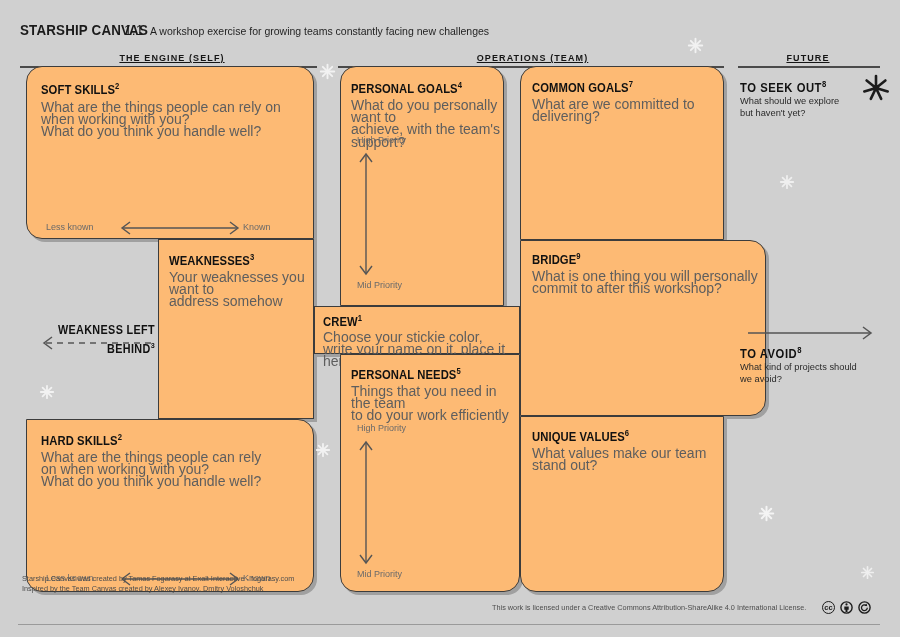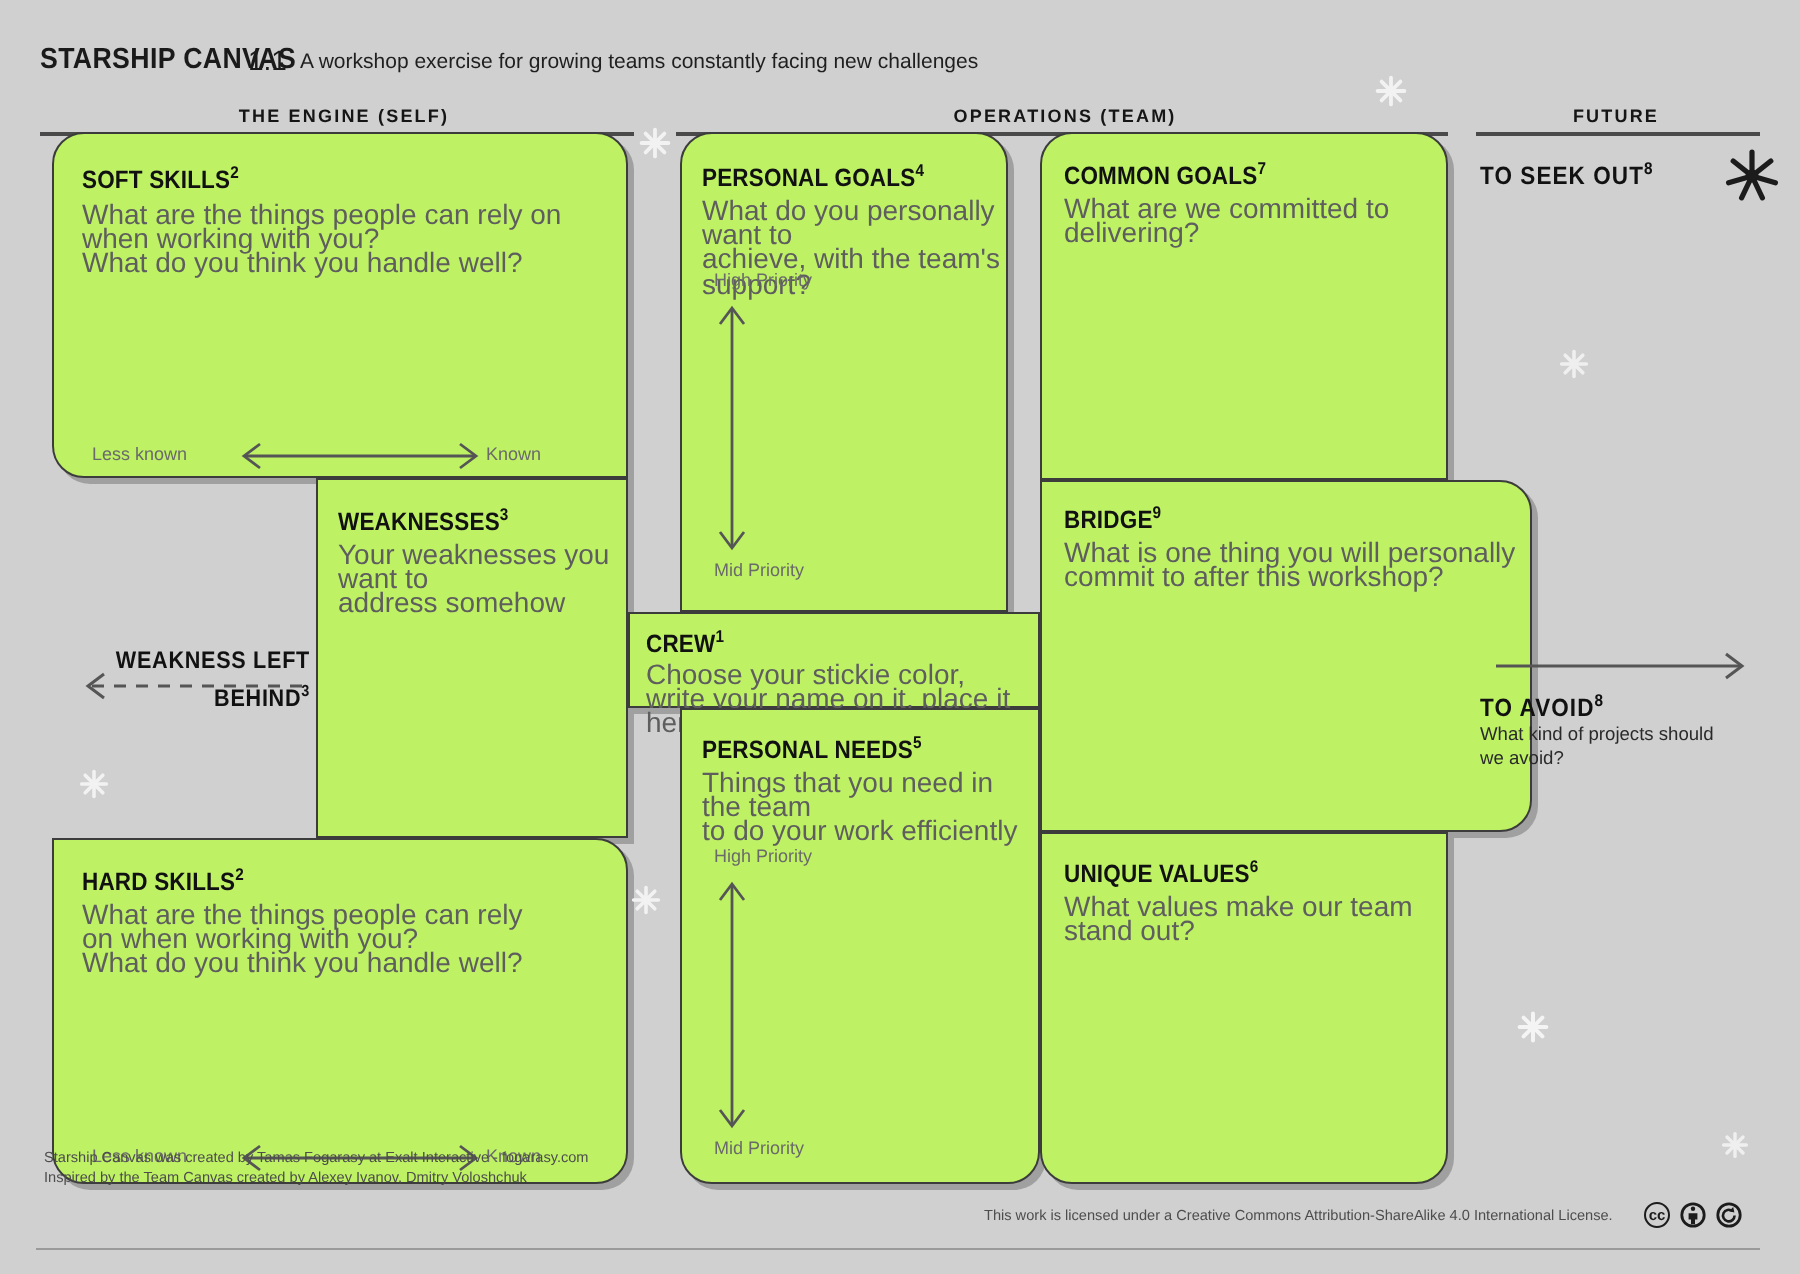--- a/index.html
+++ b/index.html
@@ -46,31 +46,32 @@
   }
 
   
   .col-head {
     font-size: 9px;
     font-weight: bold;
     letter-spacing: 1.1px;
     color: #151515;
     text-align: center;
     white-space: nowrap;
+    text-decoration: underline;
   }
   .rule {
     position: absolute;
     height: 2px;
     background: #4a4a4a;
   }
 
   
   .card {
     position: absolute;
-    background: #bef264;
+    background: #fdba74;
     border: 1.3px solid #3c3c3c;
     box-sizing: border-box;
   }
   .card.shadow {
     box-shadow: 3px 3px 0 0 rgba(120,120,120,0.55);
   }
   .card.r-tl { border-top-left-radius: 16px; }
   .card.r-tr { border-top-right-radius: 16px; }
   .card.r-bl { border-bottom-left-radius: 16px; }
   .card.r-br { border-bottom-right-radius: 16px; }
@@ -296,20 +297,22 @@
   <div class="card shadow r-bl r-br" style="left:520px; top:416px; width:204px; height:176px;padding-left:44px;">
     <div class="card-title" style="left:11px; top:11px;">
       <span>UNIQUE VALUES</span><sup>6</sup>
     </div>
     <div class="card-desc" style="left:11px; top:30px;">What values make our team stand out?</div>
   </div>
 
   <div class="side-title" style="left:740px; top:79px;">
     <span>TO  SEEK OUT</span><sup>8</sup>
   </div>
+  <div class="side-desc" style="left:740px; top:95px;">What should we explore
+but haven't yet?</div>
 
   <svg class="abs" style="left:862px; top:74px;" width="28" height="28">
     <g stroke="#1c1c1c" stroke-width="2.6" stroke-linecap="round">
       <line x1="14" y1="14" x2="14" y2="2"></line>
       <line x1="14" y1="14" x2="23.4" y2="6.5"></line>
       <line x1="14" y1="14" x2="25.7" y2="17.4"></line>
       <line x1="14" y1="14" x2="19.2" y2="24.9"></line>
       <line x1="14" y1="14" x2="8.8" y2="24.9"></line>
       <line x1="14" y1="14" x2="2.3" y2="17.4"></line>
       <line x1="14" y1="14" x2="4.6" y2="6.5"></line>

